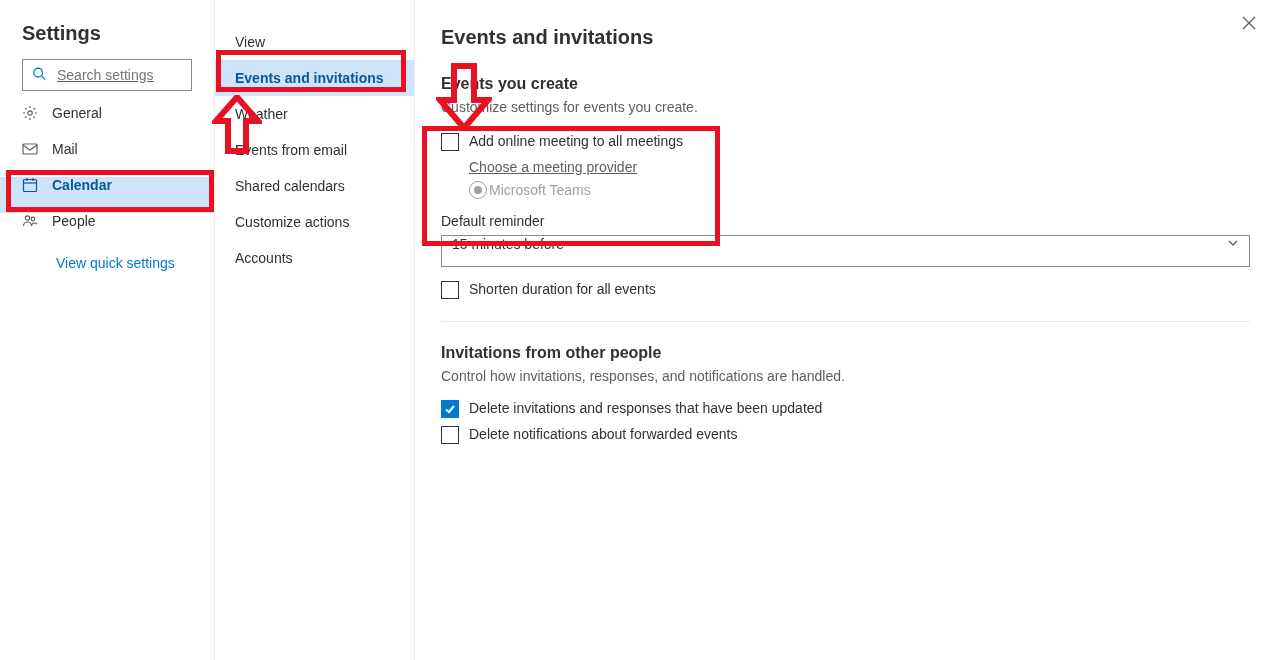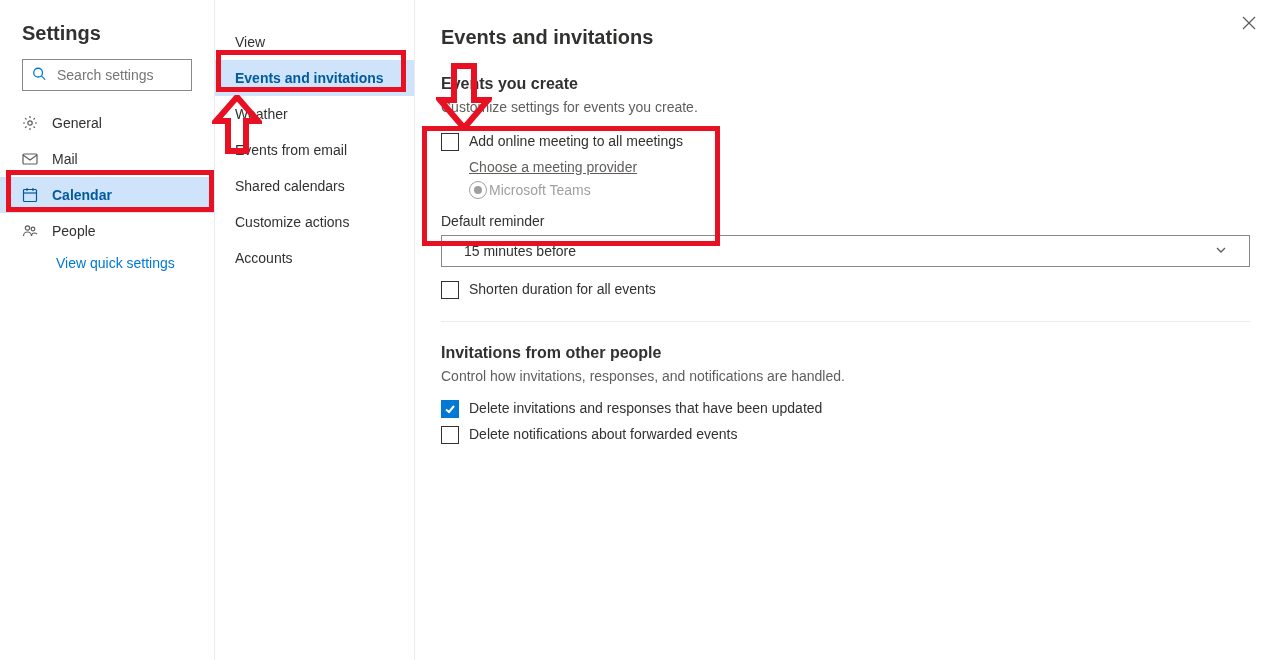--- a/index.html
+++ b/index.html
@@ -37,36 +37,36 @@
   }
   .search-input {
     width: 100%;
     height: 32px;
     border: 1px solid #8a8886;
     padding: 0 10px 0 34px;
     font-size: 14px;
     color: #605e5c;
     outline: none;
     background: #fff;
+    text-decoration: underline;
   }
   .search-icon {
     position: absolute;
     left: 10px;
     top: 50%;
     transform: translateY(-50%);
     color: #0078d4;
   }
   .nav-list {
     list-style: none;
     margin: 0;
     padding: 0;
   }
   .nav-item {
     display: flex;
-    align-items: center;
     height: 36px;
     padding: 0 22px;
     cursor: pointer;
     color: #323130;
     gap: 14px;
   }
   .nav-item.selected {
     background: #cfe4fa;
     color: #005a9e;
     font-weight: 600;
@@ -190,23 +190,22 @@
   }
   .field-label {
     font-weight: 400;
     margin: 10px 0 6px 0;
   }
   .select {
     border: 1px solid #8a8886;
     height: 32px;
     width: 100%;
     display: flex;
-    align-items: center;
     justify-content: space-between;
-    padding: 0 22px;
+    padding: 0 10px;
     cursor: pointer;
     margin-bottom: 14px;
   }
   .divider {
     border: none;
     border-top: 1px solid #edebe9;
     margin: 22px 0 22px 0;
   }
   
   .annot {

